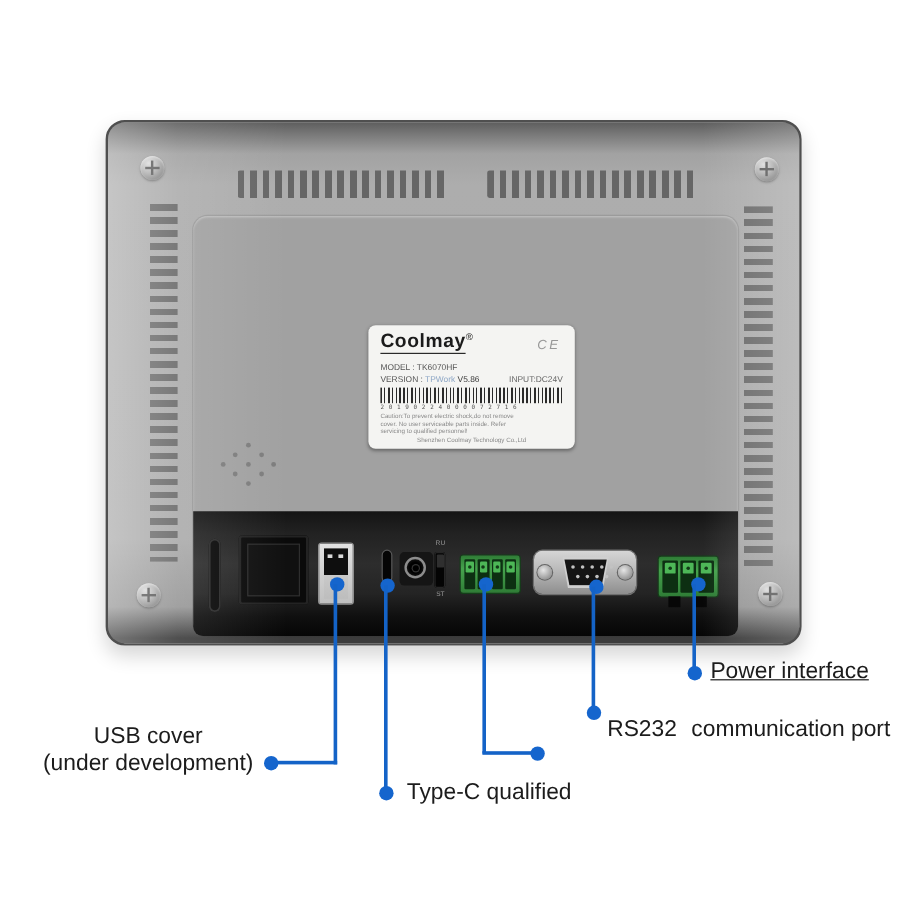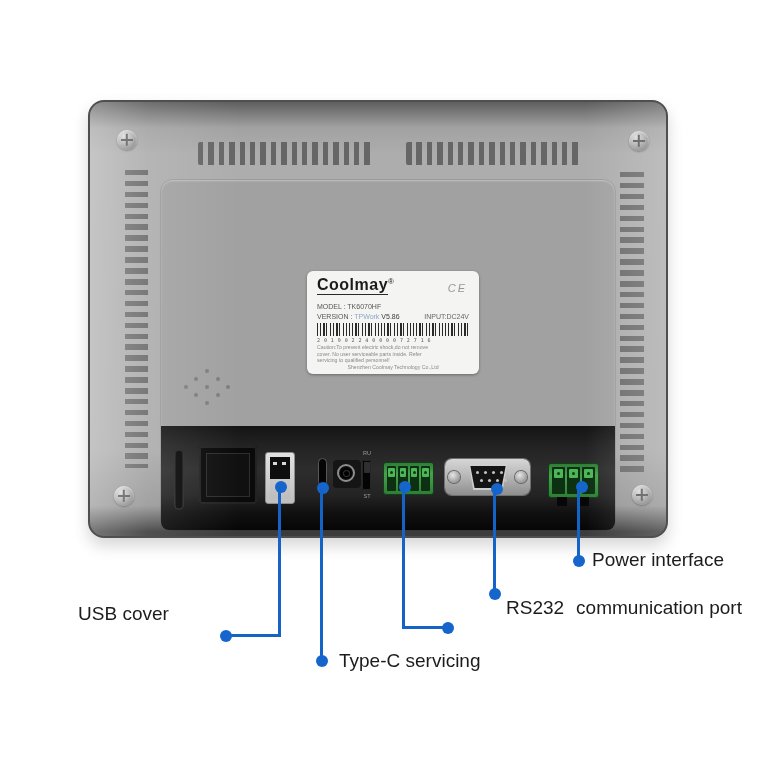--- a/index.html
+++ b/index.html
@@ -195,37 +195,38 @@
 
     <div class="fade-overlay"></div>
   </div>
 
   <div class="c-dot" style="left:275px;top:481px;"></div>
   <div class="c-line" style="left:278px;top:487px;width:3px;height:150px;"></div>
   <div class="c-line" style="left:227px;top:634px;width:54px;height:3px;"></div>
   <div class="c-dot" style="left:220px;top:630px;"></div>
   <div class="c-label usb-label">
     <span>USB cover</span><br>
+    <span>(under development)</span>
   </div>
 
   <div class="c-dot" style="left:317px;top:482px;"></div>
   <div class="c-line" style="left:320px;top:488px;width:3px;height:173px;"></div>
   <div class="c-dot" style="left:316px;top:655px;"></div>
-  <div class="c-label" style="left:339px;top:650px;">Type-C servicing</div>
+  <div class="c-label" style="left:339px;top:650px;">Type-C qualified</div>
 
   <div class="c-dot" style="left:399px;top:481px;"></div>
   <div class="c-line" style="left:402px;top:487px;width:3px;height:141px;"></div>
   <div class="c-line" style="left:402px;top:626px;width:46px;height:3px;"></div>
   <div class="c-dot" style="left:442px;top:622px;"></div>
 
   <div class="c-dot" style="left:491px;top:483px;"></div>
   <div class="c-line" style="left:493px;top:489px;width:3px;height:105px;"></div>
   <div class="c-dot" style="left:489px;top:588px;"></div>
   <div class="c-label" style="left:506px;top:581px;margin-top:16px;">
     <span class="part">RS232</span><span>communication port</span>
   </div>
 
   <div class="c-dot" style="left:576px;top:481px;"></div>
   <div class="c-line" style="left:577px;top:487px;width:3px;height:74px;"></div>
   <div class="c-dot" style="left:573px;top:555px;"></div>
-  <div class="c-label" style="left:592px;top:549px;">Power interface</div>
+  <div class="c-label" style="left:592px;top:549px;text-decoration:underline;">Power interface</div>
 
 </div>
 
 </body></html>

